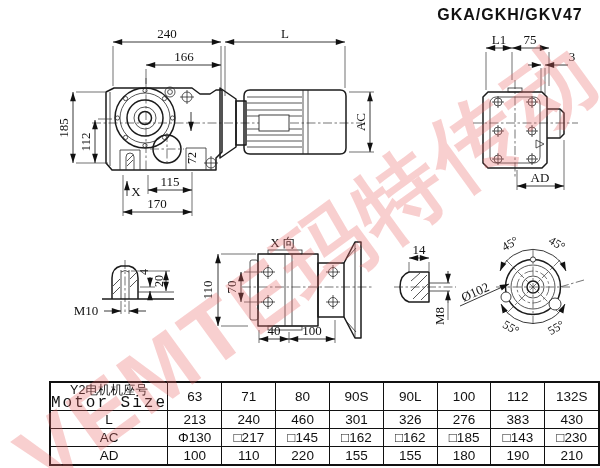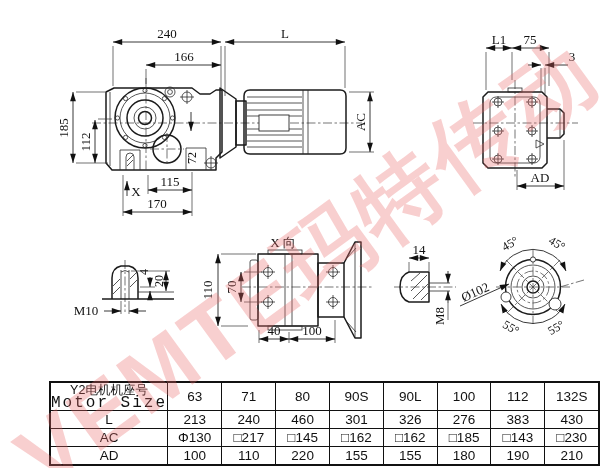--- a/index.html
+++ b/index.html
@@ -26,20 +26,21 @@
   table.spec th{font-weight:normal;}
   .hcell{height:30px;}
   .hcn{font-size:12.5px;line-height:14px;}
   .hen{font-size:16px;letter-spacing:2px;line-height:13px;font-family:"Liberation Mono",monospace;}
 </style>
 </head>
 <body>
 
 <div class="canvas">
 
+  <div class="title">GKA/GKH/GKV47</div>
 
   <svg width="600" height="378" viewBox="0 0 600 378">
     <defs>
       <marker id="mA" viewBox="0 0 10 8" refX="9.6" refY="4" markerWidth="10" markerHeight="8" markerUnits="userSpaceOnUse" orient="auto-start-reverse">
         <path d="M0.4,1.1 L9.6,4 L0.4,6.9 Z" fill="#111"></path>
       </marker>
     </defs>
 
     <g>
 

